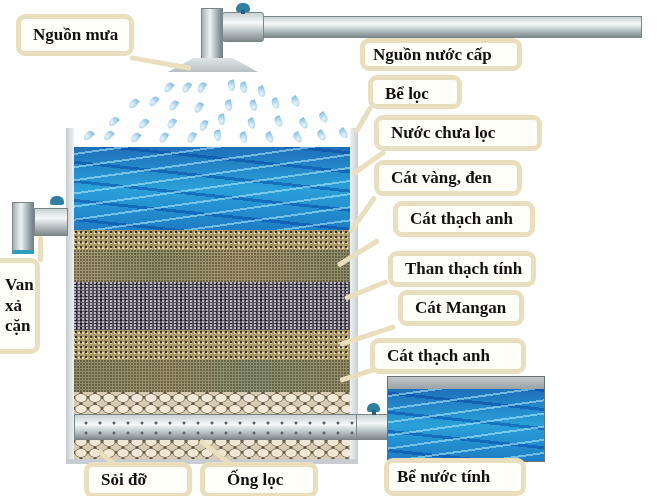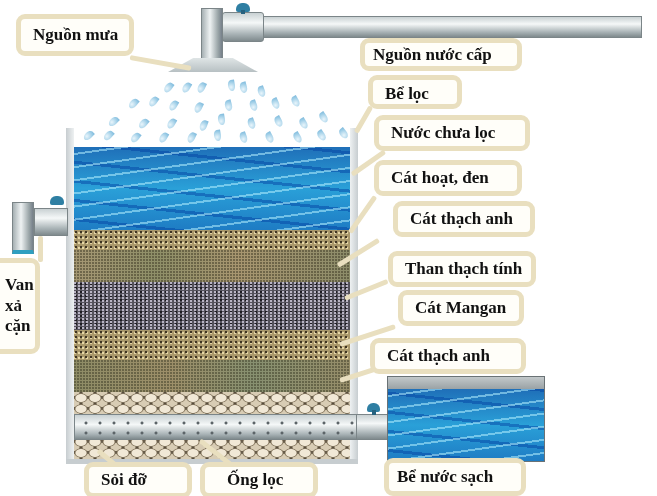--- a/index.html
+++ b/index.html
@@ -128,25 +128,25 @@
 
 <div class="label" style="left:16px;top:14px;width:118px;height:42px;">
   <span>Nguồn mưa</span>
 </div>
 <div class="label" style="left:360px;top:38px;width:162px;height:33px;padding-left:8px;">
   <span>Nguồn nước cấp</span>
 </div>
 <div class="label" style="left:368px;top:75px;width:94px;height:34px;align-items:flex-end;">
   <span>Bể lọc</span>
 </div>
-<div class="label" style="left:374px;top:115px;width:156px;height:36px;">
+<div class="label" style="left:374px;top:115px;width:168px;height:36px;">
   <span>Nước chưa lọc</span>
 </div>
 <div class="label" style="left:374px;top:160px;width:148px;height:36px;">
-  <span>Cát hoạt, đen</span>
+  <span>Cát vàng, đen</span>
 </div>
 <div class="label" style="left:393px;top:201px;width:142px;height:36px;">
   <span>Cát thạch anh</span>
 </div>
 <div class="label" style="left:388px;top:251px;width:148px;height:36px;">
   <span>Than thạch tính</span>
 </div>
 <div class="label" style="left:398px;top:290px;width:126px;height:36px;">
   <span>Cát Mangan</span>
 </div>
@@ -158,14 +158,14 @@
   <span>xả</span>
   <span>cặn</span>
 </div>
 <div class="label" style="left:84px;top:462px;width:108px;height:36px;">
   <span>Sỏi đỡ</span>
 </div>
 <div class="label" style="left:200px;top:462px;width:118px;height:36px;padding-left:22px;">
   <span>Ống lọc</span>
 </div>
 <div class="label" style="left:384px;top:458px;width:142px;height:38px;padding-left:8px;">
-  <span>Bể nước sạch</span>
+  <span>Bể nước tính</span>
 </div>
 
 </body></html>

